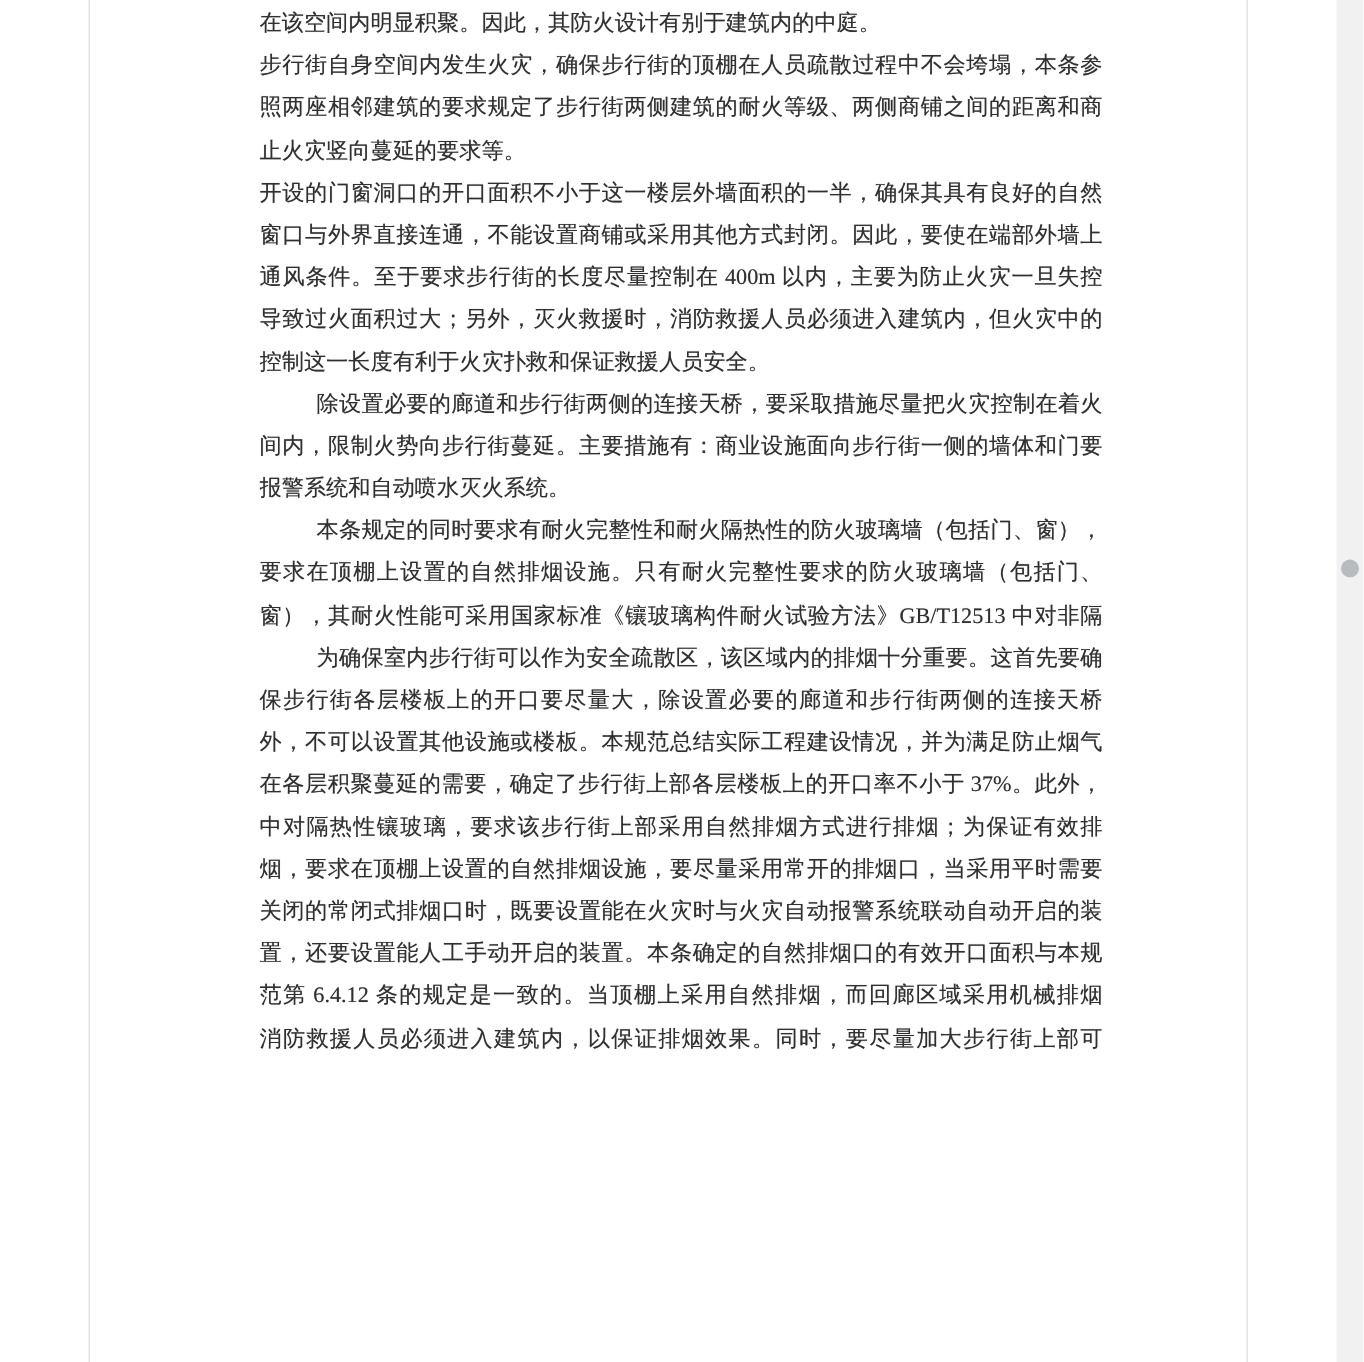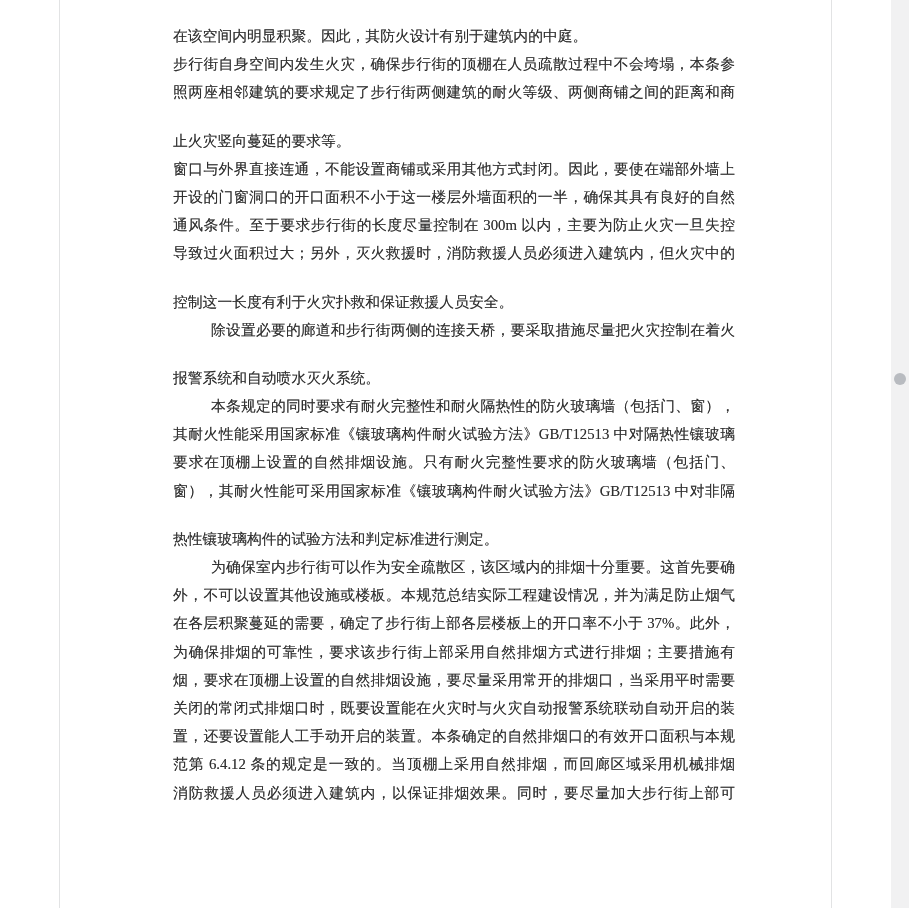--- a/index.html
+++ b/index.html
@@ -52,49 +52,49 @@
     height: 28.2px;
     line-height: 28.2px;
     overflow: hidden;
     text-align: justify;
     text-align-last: justify;
     text-justify: inter-ideograph;
     text-shadow: 0 0 0.5px rgba(48,48,48,0.55);
     white-space: normal;
   }
   .line.indent { padding-left: 38px; }
-  .line.last   { text-align-last: left; margin-top: 20px; }
+  .line.last   { text-align-last: left; }
 </style>
 </head>
 <body>
 
 <div class="page-edge left"></div>
 <div class="page-edge right"></div>
 
 <div class="text-block">
     <div class="line last">在该空间内明显积聚。因此，其防火设计有别于建筑内的中庭。</div>
     <div class="line">步行街自身空间内发生火灾，确保步行街的顶棚在人员疏散过程中不会垮塌，本条参</div>
     <div class="line">照两座相邻建筑的要求规定了步行街两侧建筑的耐火等级、两侧商铺之间的距离和商</div>
     <div class="line last">止火灾竖向蔓延的要求等。</div>
+    <div class="line">开设的门窗洞口的开口面积不小于这一楼层外墙面积的一半，确保其具有良好的自然</div>
     <div class="line">窗口与外界直接连通，不能设置商铺或采用其他方式封闭。因此，要使在端部外墙上</div>
-    <div class="line">开设的门窗洞口的开口面积不小于这一楼层外墙面积的一半，确保其具有良好的自然</div>
-    <div class="line">通风条件。至于要求步行街的长度尽量控制在 300m 以内，主要为防止火灾一旦失控</div>
+    <div class="line">通风条件。至于要求步行街的长度尽量控制在 400m 以内，主要为防止火灾一旦失控</div>
     <div class="line">导致过火面积过大；另外，灭火救援时，消防救援人员必须进入建筑内，但火灾中的</div>
     <div class="line last">控制这一长度有利于火灾扑救和保证救援人员安全。</div>
     <div class="line indent">除设置必要的廊道和步行街两侧的连接天桥，要采取措施尽量把火灾控制在着火房</div>
+    <div class="line">间内，限制火势向步行街蔓延。主要措施有：商业设施面向步行街一侧的墙体和门要</div>
     <div class="line last">报警系统和自动喷水灭火系统。</div>
     <div class="line indent">本条规定的同时要求有耐火完整性和耐火隔热性的防火玻璃墙（包括门、窗），</div>
-    <div class="line">其耐火性能采用国家标准《镶玻璃构件耐火试验方法》GB/T12513 中对隔热性镶玻璃</div>
     <div class="line">要求在顶棚上设置的自然排烟设施。只有耐火完整性要求的防火玻璃墙（包括门、</div>
     <div class="line">窗），其耐火性能可采用国家标准《镶玻璃构件耐火试验方法》GB/T12513 中对非隔</div>
-    <div class="line last">热性镶玻璃构件的试验方法和判定标准进行测定。</div>
     <div class="line indent">为确保室内步行街可以作为安全疏散区，该区域内的排烟十分重要。这首先要确</div>
+    <div class="line">保步行街各层楼板上的开口要尽量大，除设置必要的廊道和步行街两侧的连接天桥</div>
     <div class="line">外，不可以设置其他设施或楼板。本规范总结实际工程建设情况，并为满足防止烟气</div>
     <div class="line">在各层积聚蔓延的需要，确定了步行街上部各层楼板上的开口率不小于 37%。此外，</div>
-    <div class="line">为确保排烟的可靠性，要求该步行街上部采用自然排烟方式进行排烟；主要措施有</div>
+    <div class="line">中对隔热性镶玻璃，要求该步行街上部采用自然排烟方式进行排烟；为保证有效排</div>
     <div class="line">烟，要求在顶棚上设置的自然排烟设施，要尽量采用常开的排烟口，当采用平时需要</div>
     <div class="line">关闭的常闭式排烟口时，既要设置能在火灾时与火灾自动报警系统联动自动开启的装</div>
     <div class="line">置，还要设置能人工手动开启的装置。本条确定的自然排烟口的有效开口面积与本规</div>
     <div class="line">范第 6.4.12 条的规定是一致的。当顶棚上采用自然排烟，而回廊区域采用机械排烟时，</div>
     <div class="line">消防救援人员必须进入建筑内，以保证排烟效果。同时，要尽量加大步行街上部可</div>
   </div>
 
 <div class="scroll-track">
   <div class="scroll-thumb"></div>
 </div>

